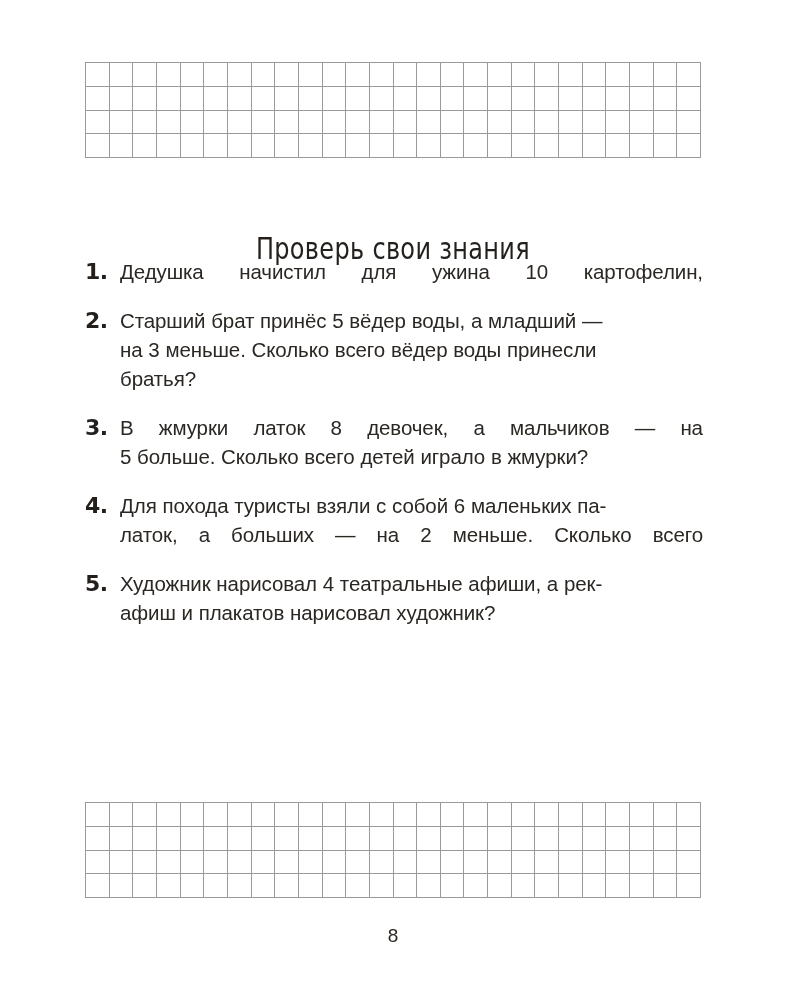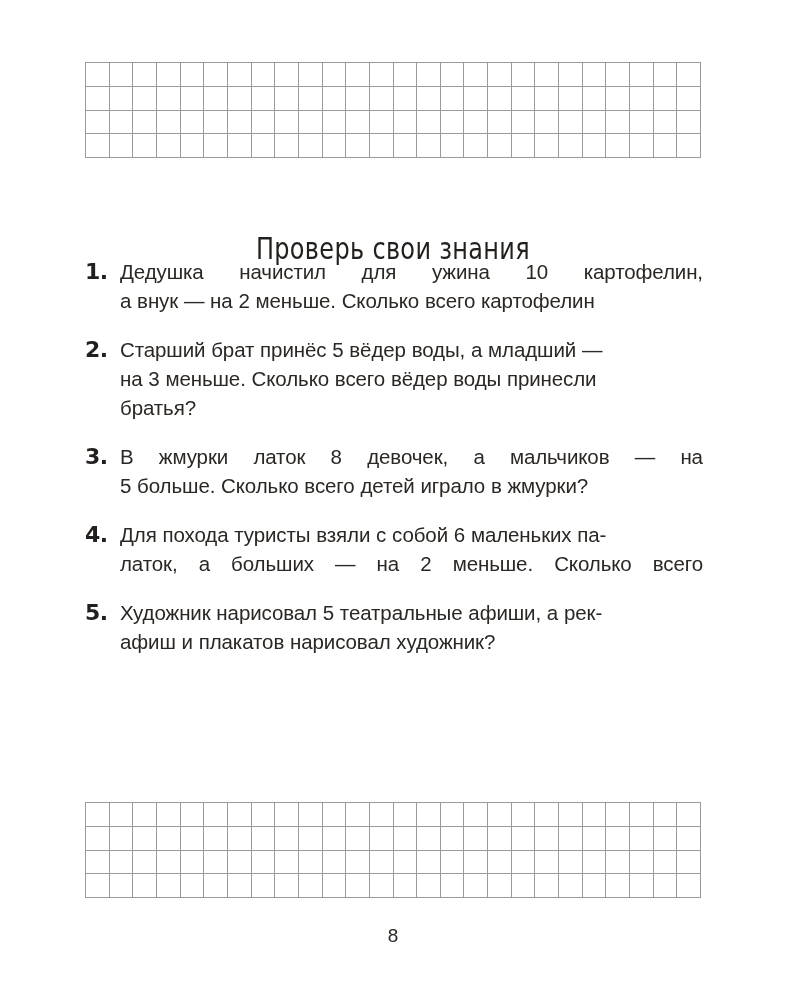--- a/index.html
+++ b/index.html
@@ -240,21 +240,20 @@
         <div class="q-num">1.</div>
         <div class="q-body">
           <span class="line justify">
             <span>Дедушка</span>
             <span>начистил</span>
             <span>для</span>
             <span>ужина</span>
             <span>10</span>
             <span>картофелин,</span>
           </span>
-          <span class="line">а внук — на 2 меньше. Сколько всего картофелин</span>
         </div>
       </div>
       <div class="question">
         <div class="q-num">2.</div>
         <div class="q-body">
           <span class="line">Старший брат принёс 5 вёдер воды, а младший —</span>
           <span class="line">на 3 меньше. Сколько всего вёдер воды принесли</span>
           <span class="line">братья?</span>
         </div>
       </div>
@@ -288,21 +287,21 @@
             <span>2</span>
             <span>меньше.</span>
             <span>Сколько</span>
             <span>всего</span>
           </span>
         </div>
       </div>
       <div class="question">
         <div class="q-num">5.</div>
         <div class="q-body">
-          <span class="line">Художник нарисовал 5 театральные афиши, а рек-</span>
+          <span class="line">Художник нарисовал 4 театральные афиши, а рек-</span>
           <span class="line">афиш и плакатов нарисовал художник?</span>
         </div>
       </div>
     </div>
 
   <div class="grid-block bottom" style="grid-template-columns: repeat(26, 1fr); grid-template-rows: repeat(4, 1fr);">
       <div class="grid-cell"></div>
       <div class="grid-cell"></div>
       <div class="grid-cell"></div>
       <div class="grid-cell"></div>

